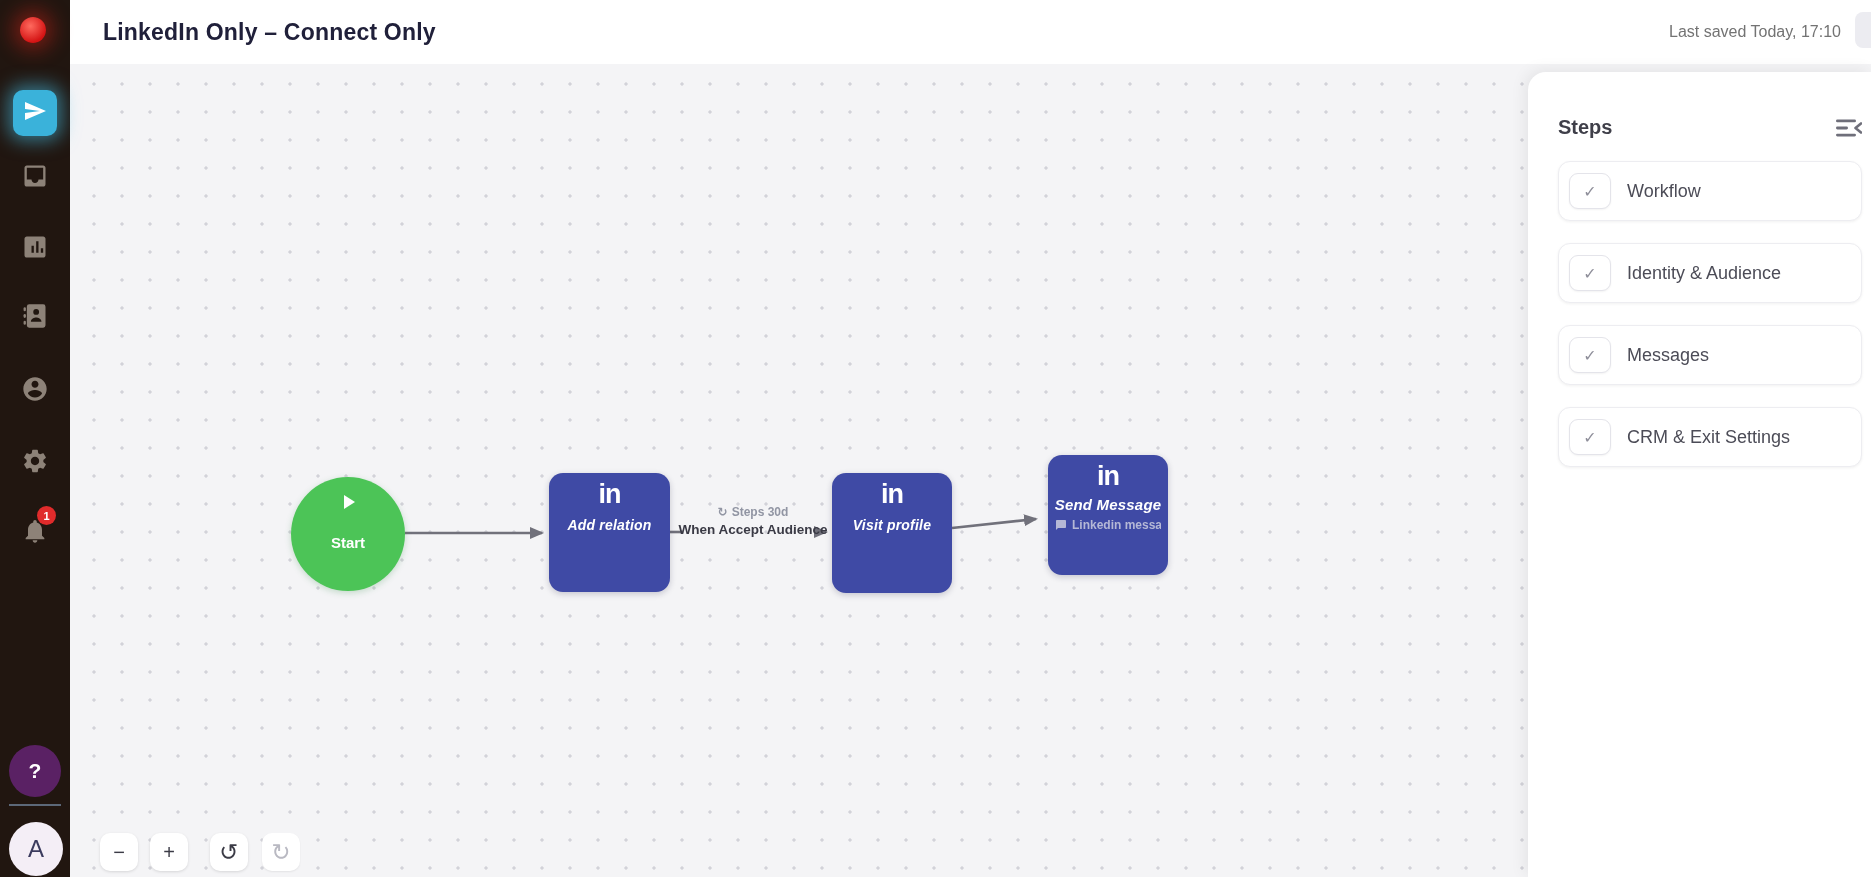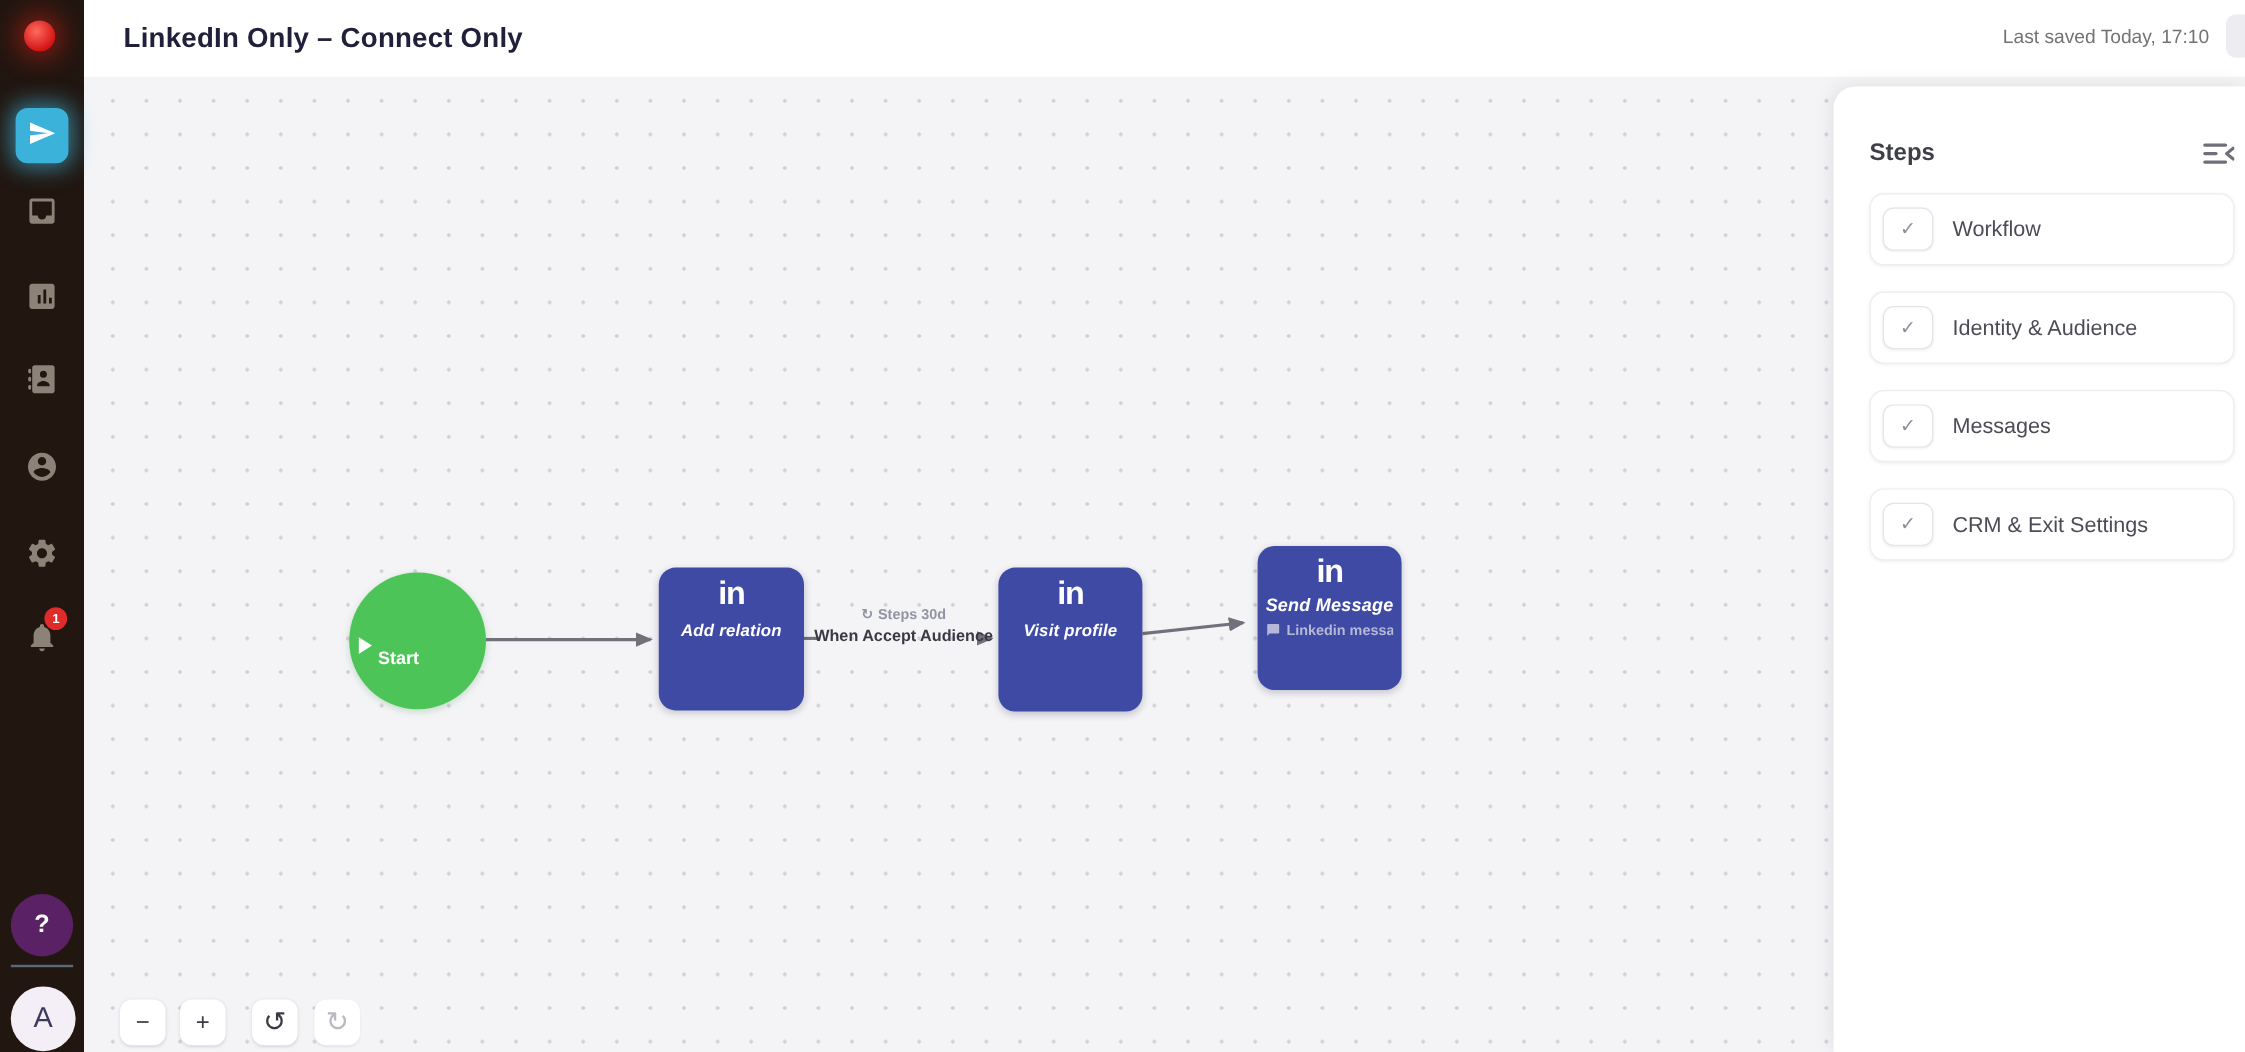--- a/index.html
+++ b/index.html
@@ -51,21 +51,21 @@
   .node .node-label { font-size:14px; font-weight:bold; margin-top:9px; letter-spacing:.2px;font-style:italic; }
   .node-add { left:479px; top:409px; width:121px; height:119px; }
   .node-visit { left:762px; top:409px; width:120px; height:120px; }
   .node-send { left:978px; top:391px; width:120px; height:120px; }
   .node-send .node-label { margin-top:6px; font-size:15px; }
   .node-sub { display:flex; align-items:center; gap:5px; margin-top:5px; color:#b5b8d6;
     font-size:12px; font-weight:bold; max-width:106px; white-space:nowrap; overflow:hidden; }
   .node-sub svg { width:12px; height:12px; fill:#b5b8d6; flex:none; }
 
   .start-node { position:absolute; left:221px; top:413px; width:114px; height:114px; border-radius:50%;
-    background:#4cc457; display:flex; flex-direction:row; align-items:center;
+    background:#4cc457; display:flex; flex-direction:column; align-items:center;
     padding-top:13px; cursor:pointer; box-shadow:0 2px 6px rgba(50,140,70,.25); }
   .start-node svg { width:24px; height:24px; fill:#fff; }
   .start-label { color:#fff; font-size:15px; font-weight:bold; margin-top:16px; }
 
   .edge-caption { position:absolute; left:608px; top:441px; width:150px; text-align:center;
     line-height:1.25; pointer-events:none; }
   .edge-line1 { font-size:12px; font-weight:bold; color:#9195a3; display:flex;
     align-items:center; justify-content:center; gap:4px; }
   .edge-line1 .rot { font-family:"DejaVu Sans", sans-serif; font-size:12px; }
   .edge-line2 { font-size:13.5px; font-weight:bold; color:#3a3a45; margin-top:2px; white-space:nowrap; }

